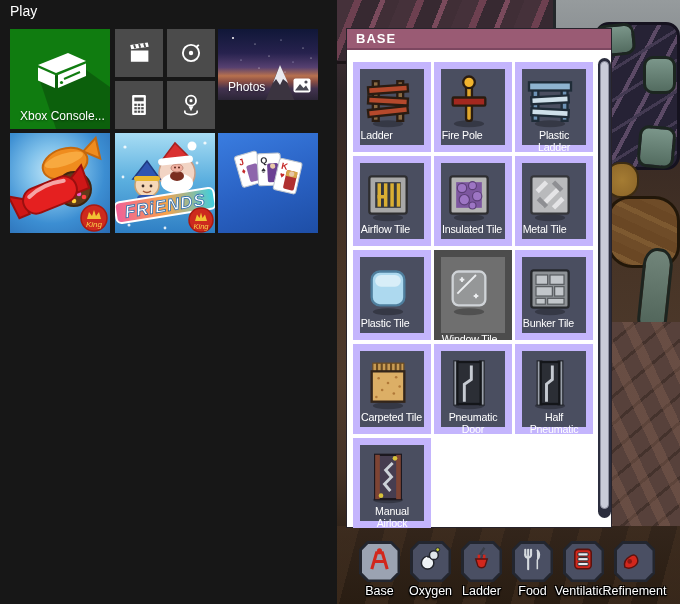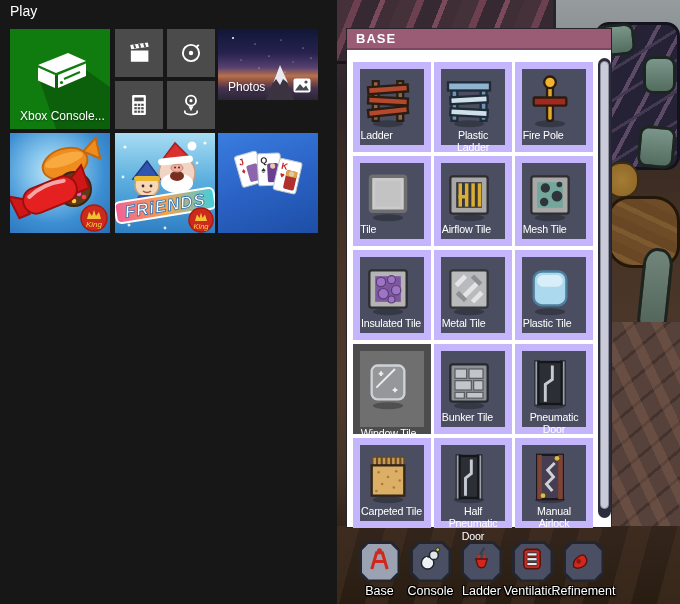--- a/index.html
+++ b/index.html
@@ -322,53 +322,43 @@
                   <rect x="7" y="30" width="34" height="6" fill="#b5492c" transform="rotate(-6 24 33)"></rect>
                 </g>
               </svg>
             </div>
     <div class="blabel">Ladder</div>
   </div>
           <div class="cell">
     <div class="bicon">
               <svg viewBox="0 0 48 48">
                 <ellipse cx="24" cy="43.5" rx="13" ry="3" fill="rgba(0,0,0,.28)"></ellipse>
+                <g stroke="#2a1c10" stroke-width="2">
+                  <rect x="21.5" y="10" width="5" height="31" rx="2" fill="#e2a82c"></rect>
+                  <circle cx="24" cy="8" r="5" fill="#f2b42e"></circle>
+                  <rect x="10" y="21" width="28" height="7" rx="1" fill="#a3281f"></rect>
+                </g>
+              </svg>
+            </div>
+    <div class="blabel">Fire Pole</div>
+  </div>
+          <div class="cell">
+    <div class="bicon">
+              <svg viewBox="0 0 48 48">
+                <ellipse cx="24" cy="43.5" rx="13" ry="3" fill="rgba(0,0,0,.28)"></ellipse>
                 <g stroke="#1f2c38" stroke-width="2">
                   <rect x="9" y="10" width="5" height="31" fill="#6e93b5"></rect>
                   <rect x="34" y="10" width="5" height="31" fill="#6e93b5"></rect>
                   <rect x="6" y="8" width="36" height="7" fill="#8fb4d0"></rect>
                   <rect x="8" y="20" width="32" height="6" fill="#cfe0ea" transform="rotate(-3 24 23)"></rect>
                   <rect x="8" y="31" width="32" height="6" fill="#cfe0ea" transform="rotate(3 24 34)"></rect>
                 </g>
               </svg>
             </div>
     <div class="blabel">Plastic Ladder</div>
-  </div>
-          <div class="cell">
-    <div class="bicon">
-              <svg viewBox="0 0 48 48">
-                <ellipse cx="24" cy="43.5" rx="13" ry="3" fill="rgba(0,0,0,.28)"></ellipse>
-                <g stroke="#2a1c10" stroke-width="2">
-                  <rect x="21.5" y="10" width="5" height="31" rx="2" fill="#e2a82c"></rect>
-                  <circle cx="24" cy="8" r="5" fill="#f2b42e"></circle>
-                  <rect x="10" y="21" width="28" height="7" rx="1" fill="#a3281f"></rect>
-                </g>
-              </svg>
-            </div>
-    <div class="blabel">Fire Pole</div>
-  </div>
-          <div class="cell">
-    <div class="bicon">
-              <svg viewBox="0 0 48 48">
-                <ellipse cx="24" cy="43.5" rx="13" ry="3" fill="rgba(0,0,0,.28)"></ellipse>
-                <rect x="9" y="8" width="30" height="30" rx="2" fill="#cbcbcb" stroke="#6f6f72" stroke-width="3"></rect>
-                <rect x="13" y="12" width="22" height="22" fill="#c3c3c3"></rect>
-              </svg>
-            </div>
-    <div class="blabel">Tile</div>
   </div>
           <div class="cell">
     <div class="bicon">
               <svg viewBox="0 0 48 48">
                 <ellipse cx="24" cy="43.5" rx="13" ry="3" fill="rgba(0,0,0,.28)"></ellipse>
                 <rect x="8" y="8" width="32" height="32" rx="2" fill="#a8a8a8" stroke="#2e2e30" stroke-width="2"></rect>
                 <rect x="13" y="13" width="22" height="22" fill="#33363e"></rect>
                 <g fill="#d9ae33">
                   <rect x="15" y="14" width="3" height="20"></rect>
                   <rect x="20.5" y="14" width="3" height="20"></rect>
@@ -377,36 +367,20 @@
                   <rect x="15" y="24" width="8" height="3"></rect>
                 </g>
               </svg>
             </div>
     <div class="blabel">Airflow Tile</div>
   </div>
           <div class="cell">
     <div class="bicon">
               <svg viewBox="0 0 48 48">
                 <ellipse cx="24" cy="43.5" rx="13" ry="3" fill="rgba(0,0,0,.28)"></ellipse>
-                <rect x="8" y="8" width="32" height="32" rx="2" fill="#a8a8a8" stroke="#2e2e30" stroke-width="2"></rect>
-                <rect x="13" y="13" width="22" height="22" fill="#74a79c"></rect>
-                <g fill="#2f333b">
-                  <circle cx="20" cy="18" r="4"></circle>
-                  <circle cx="30" cy="25" r="4.6"></circle>
-                  <circle cx="19" cy="30" r="3.6"></circle>
-                  <circle cx="32" cy="15" r="2.4"></circle>
-                </g>
-              </svg>
-            </div>
-    <div class="blabel">Mesh Tile</div>
-  </div>
-          <div class="cell">
-    <div class="bicon">
-              <svg viewBox="0 0 48 48">
-                <ellipse cx="24" cy="43.5" rx="13" ry="3" fill="rgba(0,0,0,.28)"></ellipse>
                 <rect x="8" y="8" width="32" height="32" rx="2" fill="#b4b4b4" stroke="#2e2e30" stroke-width="2"></rect>
                 <rect x="13" y="13" width="22" height="22" fill="#7d57a0"></rect>
                 <g fill="#9d75c4" stroke="#5c3f78">
                   <circle cx="18" cy="18" r="4"></circle>
                   <circle cx="27" cy="16" r="3.4"></circle>
                   <circle cx="31" cy="25" r="4"></circle>
                   <circle cx="20" cy="28" r="4.4"></circle>
                   <circle cx="27" cy="33" r="3"></circle>
                 </g>
               </svg>
@@ -466,32 +440,20 @@
                   <rect x="12" y="12" width="10" height="8"></rect>
                   <rect x="24" y="12" width="12" height="8"></rect>
                   <rect x="12" y="22" width="14" height="8"></rect>
                   <rect x="28" y="22" width="8" height="8"></rect>
                   <rect x="12" y="32" width="8" height="5"></rect>
                   <rect x="22" y="32" width="14" height="5"></rect>
                 </g>
               </svg>
             </div>
     <div class="blabel">Bunker Tile</div>
-  </div>
-          <div class="cell">
-    <div class="bicon">
-              <svg viewBox="0 0 48 48">
-                <ellipse cx="24" cy="43.5" rx="13" ry="3" fill="rgba(0,0,0,.28)"></ellipse>
-                <rect x="11" y="5" width="4" height="38" fill="#9aa0aa" stroke="#22252b"></rect>
-                <rect x="33" y="5" width="4" height="38" fill="#9aa0aa" stroke="#22252b"></rect>
-                <rect x="14" y="6" width="20" height="36" fill="#2b2e35" stroke="#14161a" stroke-width="2"></rect>
-                <polyline points="26,9 26,21 20,25 20,40" fill="none" stroke="#c6cbd2" stroke-width="2.5"></polyline>
-              </svg>
-            </div>
-    <div class="blabel">Pneumatic Door</div>
   </div>
           <div class="cell">
     <div class="bicon">
               <svg viewBox="0 0 48 48">
                 <ellipse cx="24" cy="43.5" rx="13" ry="3" fill="rgba(0,0,0,.28)"></ellipse>
                 <g fill="#c79b54" stroke="#6a4a20">
                   <rect x="11" y="7" width="3.2" height="8"></rect>
                   <rect x="15" y="7" width="3.2" height="8"></rect>
                   <rect x="19" y="7" width="3.2" height="8"></rect>
                   <rect x="23" y="7" width="3.2" height="8"></rect>
@@ -505,20 +467,32 @@
                   <circle cx="24" cy="24" r="1.1"></circle>
                   <circle cx="31" cy="19" r="1.1"></circle>
                   <circle cx="19" cy="30" r="1.1"></circle>
                   <circle cx="29" cy="33" r="1.1"></circle>
                   <circle cx="34" cy="27" r="1.1"></circle>
                   <circle cx="14" cy="36" r="1.1"></circle>
                 </g>
               </svg>
             </div>
     <div class="blabel">Carpeted Tile</div>
+  </div>
+          <div class="cell">
+    <div class="bicon">
+              <svg viewBox="0 0 48 48">
+                <ellipse cx="24" cy="43.5" rx="13" ry="3" fill="rgba(0,0,0,.28)"></ellipse>
+                <rect x="11" y="5" width="4" height="38" fill="#9aa0aa" stroke="#22252b"></rect>
+                <rect x="33" y="5" width="4" height="38" fill="#9aa0aa" stroke="#22252b"></rect>
+                <rect x="14" y="6" width="20" height="36" fill="#2b2e35" stroke="#14161a" stroke-width="2"></rect>
+                <polyline points="26,9 26,21 20,25 20,40" fill="none" stroke="#c6cbd2" stroke-width="2.5"></polyline>
+              </svg>
+            </div>
+    <div class="blabel">Pneumatic Door</div>
   </div>
           <div class="cell">
     <div class="bicon">
               <svg viewBox="0 0 48 48">
                 <ellipse cx="24" cy="43.5" rx="13" ry="3" fill="rgba(0,0,0,.28)"></ellipse>
                 <rect x="13" y="5" width="4" height="38" fill="#9aa0aa" stroke="#22252b"></rect>
                 <rect x="31" y="5" width="4" height="38" fill="#9aa0aa" stroke="#22252b"></rect>
                 <rect x="16" y="6" width="16" height="36" fill="#2b2e35" stroke="#14161a" stroke-width="2"></rect>
                 <polyline points="26,9 26,21 21,25 21,40" fill="none" stroke="#c6cbd2" stroke-width="2.5"></polyline>
               </svg>
@@ -563,39 +537,55 @@
     <div class="tbtn">
       <div class="tbtn-in">
             <span><svg width="27" height="27" viewBox="0 0 28 28">
                 <circle cx="11" cy="17.5" r="6.5" fill="#eef2f5" stroke="#23262e" stroke-width="1.6"></circle>
                 <circle cx="17.5" cy="9.5" r="4.6" fill="#dfe6ea" stroke="#23262e" stroke-width="1.6"></circle>
                 <circle cx="21.5" cy="3.8" r="2" fill="#c9cf3a" stroke="#23262e"></circle>
                 <path d="M7.5 15 a4 4 0 0 1 3 -3" stroke="#fff" stroke-width="1.6" fill="none"></path>
               </svg></span>
           </div>
     </div>
-    <div class="tlabel">Console</div>
+    <div class="tlabel">Oxygen</div>
   </div>
       <div class="tbtn-wrap">
     <div class="tbtn">
       <div class="tbtn-in">
             <span><svg width="27" height="27" viewBox="0 0 28 28">
                 <polygon points="16,1 11,9 14.5,9 11.5,16 17,8.5 13.8,8.5 18,2.5" fill="#3a3f4a"></polygon>
                 <rect x="10" y="9" width="2.6" height="5" fill="#d2271c"></rect>
                 <rect x="15.5" y="9" width="2.6" height="5" fill="#d2271c"></rect>
                 <path d="M8 13.5 h12 l-2.2 7 a4.5 4.5 0 0 1 -7.6 0 z" fill="#d2271c" stroke="#5a120e" stroke-width="1.4"></path>
               </svg></span>
           </div>
     </div>
     <div class="tlabel">Ladder</div>
   </div>
       <div class="tbtn-wrap">
     <div class="tbtn">
       <div class="tbtn-in">
             <span><svg width="27" height="27" viewBox="0 0 28 28">
+                <g stroke="#d5dade" stroke-width="2.2" stroke-linecap="round">
+                  <line x1="9.5" y1="4" x2="9.5" y2="24"></line>
+                  <line x1="6.5" y1="4" x2="6.5" y2="9"></line>
+                  <line x1="12.5" y1="4" x2="12.5" y2="9"></line>
+                  <path d="M6.5 9 a3 3 0 0 0 6 0" fill="none"></path>
+                </g>
+                <path d="M18.5 4 c3.5 2 3.5 8 .5 10.5 V24" fill="#d5dade" stroke="#d5dade" stroke-width="1.6"></path>
+              </svg></span>
+          </div>
+    </div>
+    <div class="tlabel">Food</div>
+  </div>
+      <div class="tbtn-wrap">
+    <div class="tbtn">
+      <div class="tbtn-in">
+            <span><svg width="27" height="27" viewBox="0 0 28 28">
                 <rect x="5" y="3.5" width="17" height="20" rx="3.5" fill="#d2271c" stroke="#5a120e" stroke-width="1.6"></rect>
                 <g fill="#e8ecef" stroke="#23262e">
                   <rect x="8.2" y="7" width="10.6" height="3.4" rx="1"></rect>
                   <rect x="8.2" y="12" width="10.6" height="3.4" rx="1"></rect>
                   <rect x="8.2" y="17" width="10.6" height="3.4" rx="1"></rect>
                 </g>
               </svg></span>
           </div>
     </div>
     <div class="tlabel">Ventilation</div>

